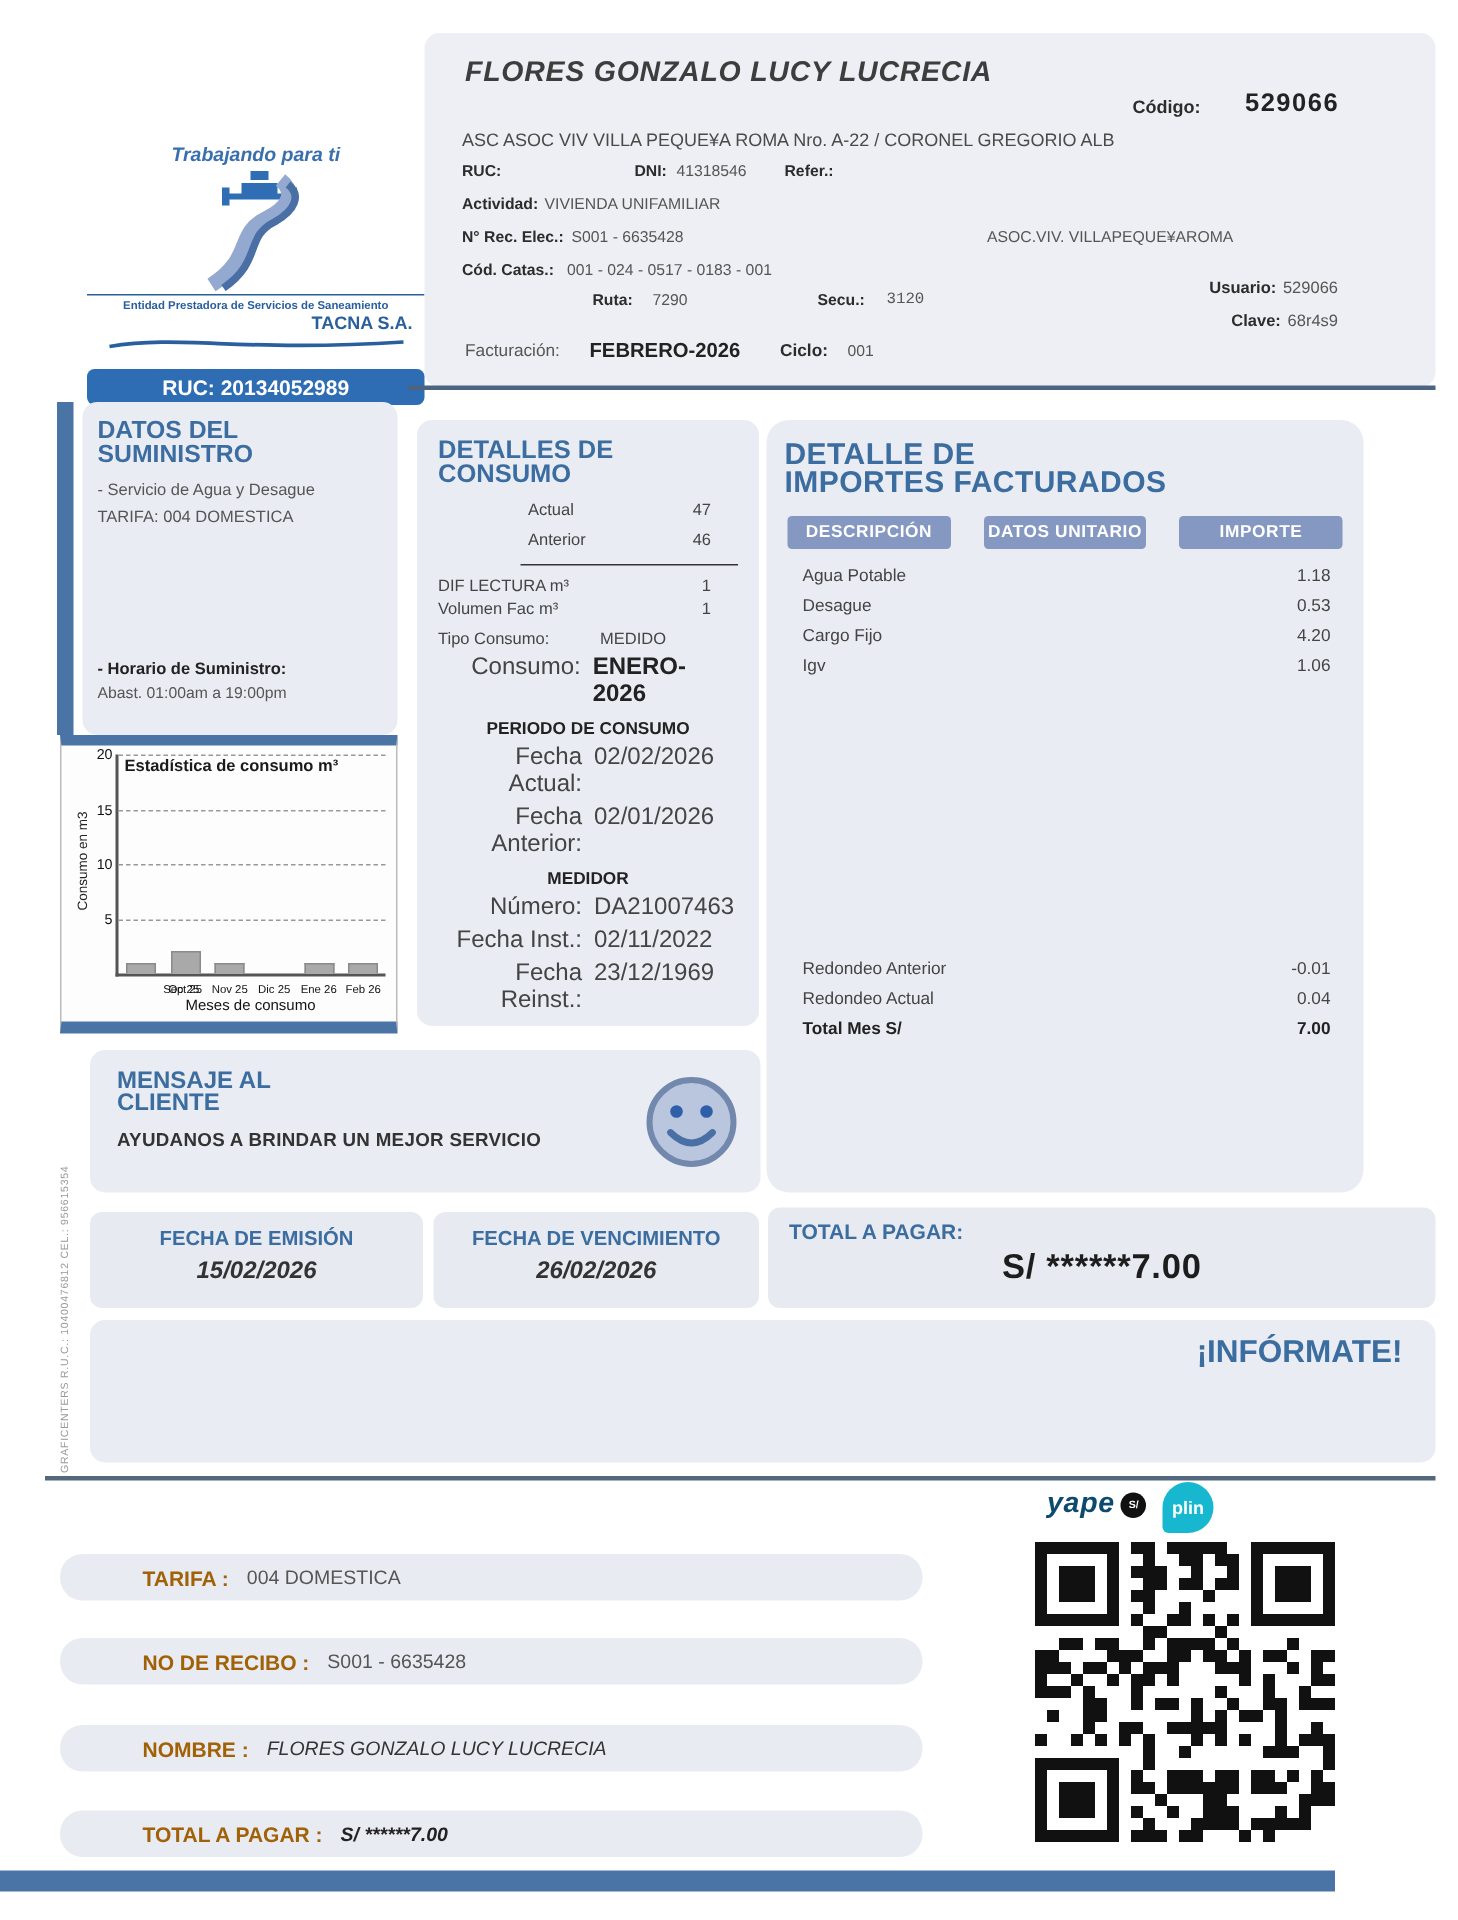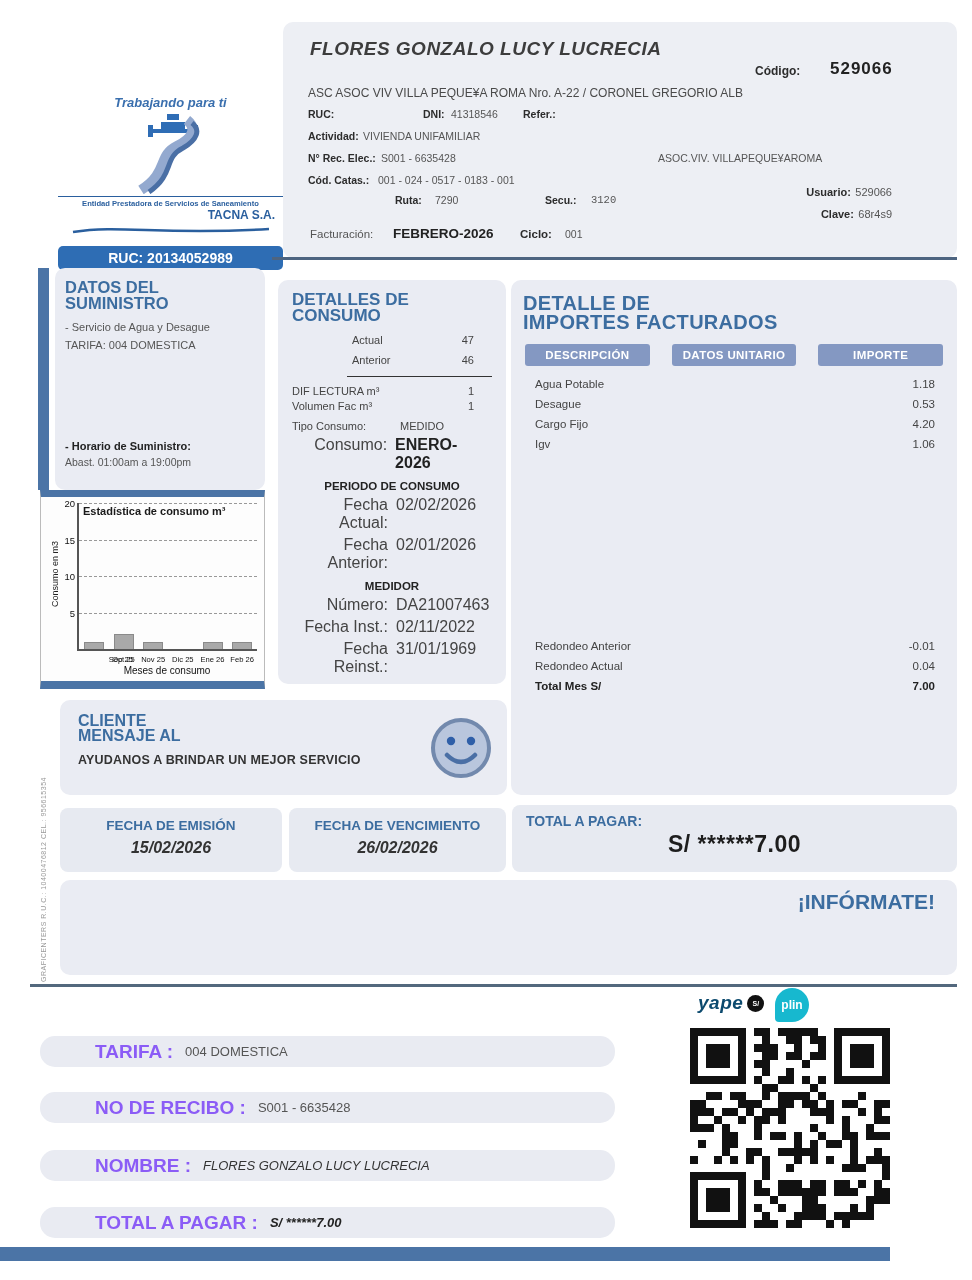--- a/index.html
+++ b/index.html
@@ -53,21 +53,21 @@
   .consumo-box { left:278px; top:280px; width:228px; height:404px; padding:12px 14px; }
   .consumo-box .bluehead { font-size:17px; margin-bottom:10px; }
   .crow { display:flex; justify-content:space-between; font-size:11px; color:#444; margin:3px 0; }
   .crow2 { display:flex; font-size:16px; color:#444; margin:4px 0; }
   .crow2 .l { width:52%; text-align:right; padding-right:8px; }
   .crow2 .v { text-align:left; }
   .cline { border-top:1.5px solid #333; margin:10px 0 8px 55px; }
   .csub { text-align:center; font-weight:bold; font-size:11.5px; color:#222; margin:8px 0 3px; }
 
   
-  .importes-box { left:511px; top:280px; width:446px; height:515px; padding:14px 12px; }
+  .importes-box { left:511px; top:280px; width:398px; height:515px; padding:14px 12px;border-radius:15px; }
   .importes-box .bluehead { font-size:20px; letter-spacing:0.3px; }
   .chip-row { display:flex; gap:22px; margin:12px 2px 8px;justify-content:flex-end; }
   .chip { flex:1; background:#8498c2; color:#fff; font-weight:bold; font-size:11.5px;
     text-align:center; padding:5px 0; border-radius:3px; letter-spacing:0.4px; }
   .irow { display:flex; justify-content:space-between; font-size:11.5px; color:#444; padding:4px 10px 4px 12px; }
   .irow.bold { font-weight:bold; color:#222; }
   .ispacer { height:182px; }
 
   
   .mensaje-box { left:60px; top:700px; width:447px; height:95px; padding:13px 18px; }
@@ -93,21 +93,21 @@
   .yape-wrap { left:698px; top:992px; display:flex; align-items:center; gap:4px; }
   .yape-text { font-size:19px; font-weight:bold; font-style:italic; color:#0c4a6e; letter-spacing:0.5px; }
   .yape-badge { width:17px; height:17px; border-radius:50%; background:#111; color:#fff;
     font-size:7px; font-weight:bold; display:flex; align-items:center; justify-content:center; }
   .plin-circle { position:absolute; left:775px; top:988px; width:34px; height:34px; border-radius:50% 50% 50% 12%;
     background:#17b8cf; color:#fff; font-weight:bold; font-size:12px;
     display:flex; align-items:center; justify-content:center; }
   .qr { left:690px; top:1028px; }
   .frow { position:absolute; left:40px; width:575px; height:31px; background:#e9ebf2; border-radius:15px;
     display:flex; align-items:center; padding-left:55px; gap:12px; }
-  .frow .flab { color:#8b5cf6; font-weight:bold; font-size:19px; white-space:nowrap; }
+  .frow .flab { color:#a16207; font-weight:bold; font-size:14px; white-space:nowrap; }
   .frow .fval { color:#555; font-size:13px; }
   .frow .fval.it { font-style:italic; color:#333; }
   .frow .fval.itb { font-style:italic; font-weight:bold; color:#222; }
   .bottom-band { left:0; top:1247px; width:890px; height:14px; background:#4b74a6; }
 </style>
 </head>
 <body>
 
 <div class="abs logo-block">
   <div class="tagline">Trabajando para ti</div>
@@ -247,21 +247,21 @@
   <div class="crow2">
     <span class="l">Número:</span>
     <span class="v">DA21007463</span>
   </div>
   <div class="crow2">
     <span class="l">Fecha Inst.:</span>
     <span class="v">02/11/2022</span>
   </div>
   <div class="crow2">
     <span class="l">Fecha Reinst.:</span>
-    <span class="v">31/01/1969</span>
+    <span class="v">23/12/1969</span>
   </div>
 </div>
 
 <div class="box importes-box">
   <div class="bluehead">DETALLE DE</div>
   <div class="bluehead">IMPORTES FACTURADOS</div>
   <div class="chip-row">
     <div class="chip">DESCRIPCIÓN</div>
     <div class="chip">DATOS UNITARIO</div>
     <div class="chip">IMPORTE</div>
@@ -291,22 +291,22 @@
     <span>Redondeo Actual</span>
     <span>0.04</span>
   </div>
   <div class="irow bold">
     <span>Total Mes S/</span>
     <span>7.00</span>
   </div>
 </div>
 
 <div class="box mensaje-box">
+  <div class="bluehead">MENSAJE AL</div>
   <div class="bluehead">CLIENTE</div>
-  <div class="bluehead">MENSAJE AL</div>
   <div class="mensaje-text">AYUDANOS A BRINDAR UN MEJOR SERVICIO</div>
   <div class="smiley">
     <svg width="64" height="64" viewBox="0 0 64 64">
       <circle cx="32" cy="32" r="28" fill="#b9c6dd" stroke="#7289ad" stroke-width="4"></circle>
       <circle cx="22" cy="25" r="4.2" fill="#2f5fa8"></circle>
       <circle cx="42" cy="25" r="4.2" fill="#2f5fa8"></circle>
       <path d="M18 39 q14 14 28 0" fill="none" stroke="#4a6fa5" stroke-width="4.5" stroke-linecap="round"></path>
     </svg>
   </div>
 </div>

